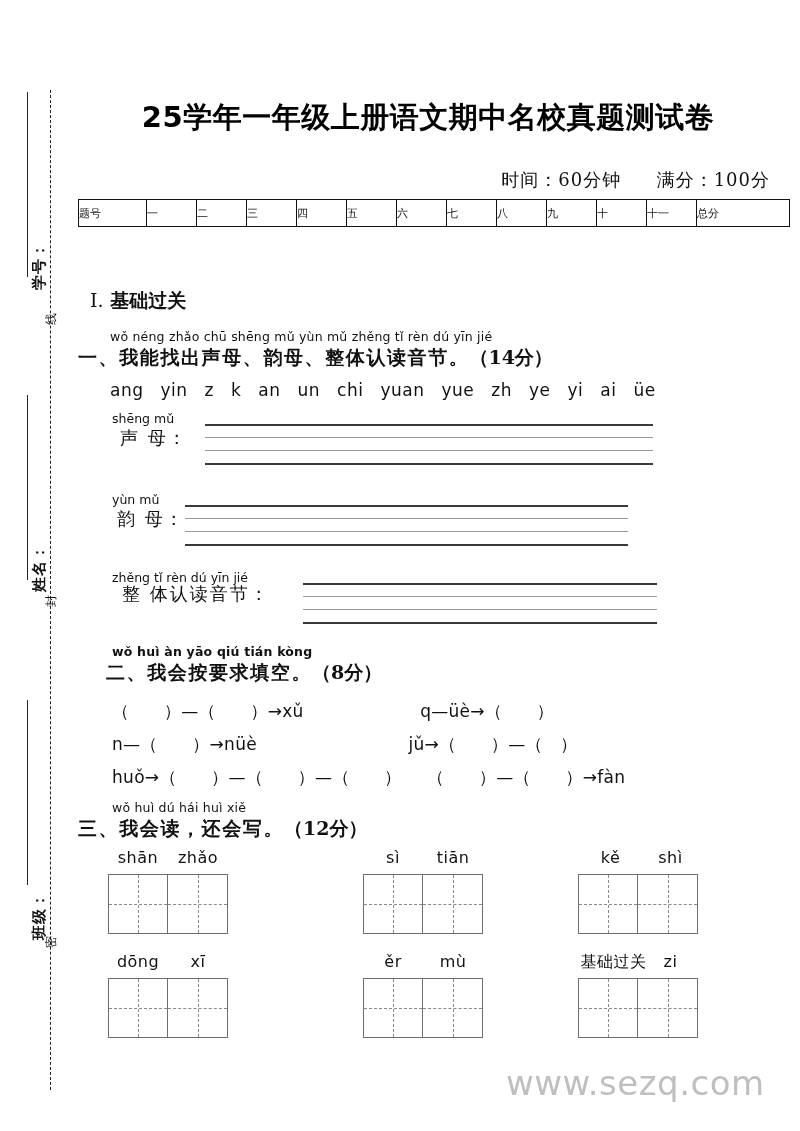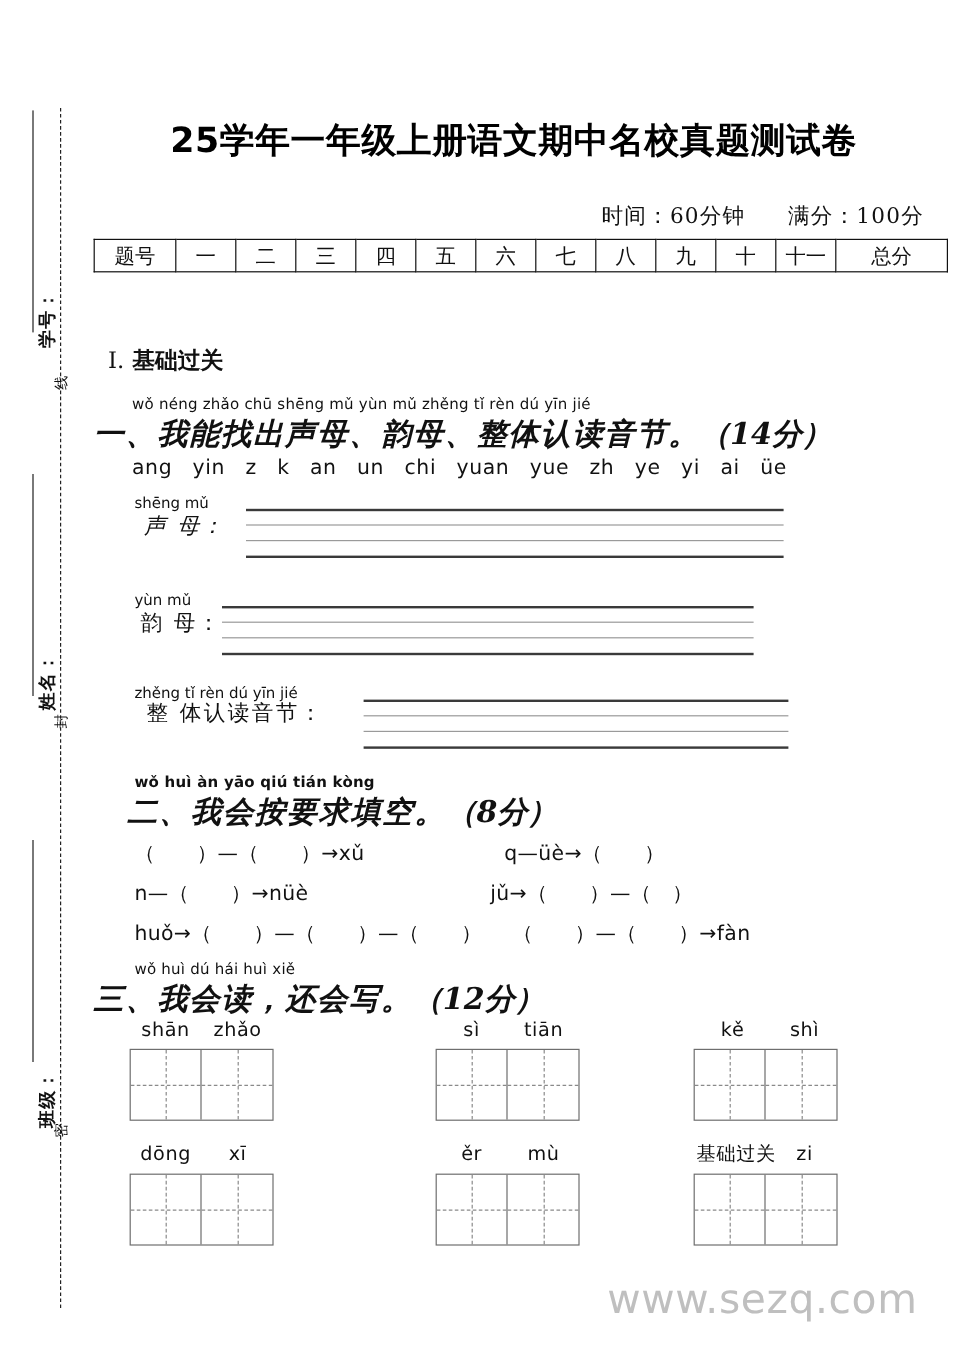--- a/index.html
+++ b/index.html
@@ -61,23 +61,23 @@
 
   
   #score-table {
     position: absolute; left: 78px; top: 199px;
     border-collapse: collapse;
     font-family: "DejaVu Serif", "Liberation Serif", serif;
   }
   #score-table td {
     border: 1.4px solid #111;
     height: 26px;
-    text-align: center;
+    text-align: left;
     vertical-align: middle;
-    font-size: 17px;
+    font-size: 11px;
     padding: 0;
   }
   #score-table td.lbl { width: 67px; }
   #score-table td.num { width: 49px; }
   #score-table td.tot { width: 92px; }
 
   
   .section-title {
     position: absolute;
     font-size: 19px; font-weight: bold;
@@ -91,24 +91,23 @@
   
   .q-pinyin {
     position: absolute;
     font-size: 12.5px;
     color: #111;
     white-space: nowrap;
     letter-spacing: 0.2px;
   }
   .q-title {
     position: absolute;
-    font-size: 25px; font-weight: bold;
+    font-size: 19px; font-weight: bold;
     white-space: nowrap;
     letter-spacing: 1.6px;
-    font-style: italic;
   }
   .q-title .pts {
     font-family: "DejaVu Serif", "Liberation Serif", serif;
     font-weight: bold;
     letter-spacing: 0;
   }
 
   .letters-row {
     position: absolute;
     font-size: 17px;
@@ -249,21 +248,21 @@
 <div class="q-pinyin" style="left:110px; top:329px;">wǒ néng zhǎo chū shēng mǔ   yùn mǔ   zhěng tǐ rèn dú yīn jié</div>
 <div class="q-title" style="left:78px; top:345px;">
   <span>一、</span><span>我能找出声母、韵母、整体认读音节。</span><span class="pts">（14分）</span>
 </div>
 
 <div class="letters-row" style="left:110px; top:380px;">
   <span>ang</span><span>yin</span><span>z</span><span>k</span><span>an</span><span>un</span><span>chi</span><span>yuan</span><span>yue</span><span>zh</span><span>ye</span><span>yi</span><span>ai</span><span>üe</span>
 </div>
 
 <div class="fl-label-py" style="left:112px; top:411px;">shēng mǔ</div>
-<div class="fl-label-cn" style="left:120px; top:426px;font-style:italic;">声 母：</div>
+<div class="fl-label-cn" style="left:120px; top:426px;">声 母：</div>
 <div class="fourline" style="left:205px; top:424px; width:448px; height:40px;">
   <div class="ln thick" style="top:0px;"></div>
   <div class="ln thin" style="top:13px;"></div>
   <div class="ln thin" style="top:26px;"></div>
   <div class="ln thick" style="top:39px;"></div>
 </div>
 
 <div class="fl-label-py" style="left:112px; top:492px;">yùn mǔ</div>
 <div class="fl-label-cn" style="left:117px; top:507px;">韵 母：</div>
 <div class="fourline" style="left:185px; top:505px; width:443px; height:40px;">

